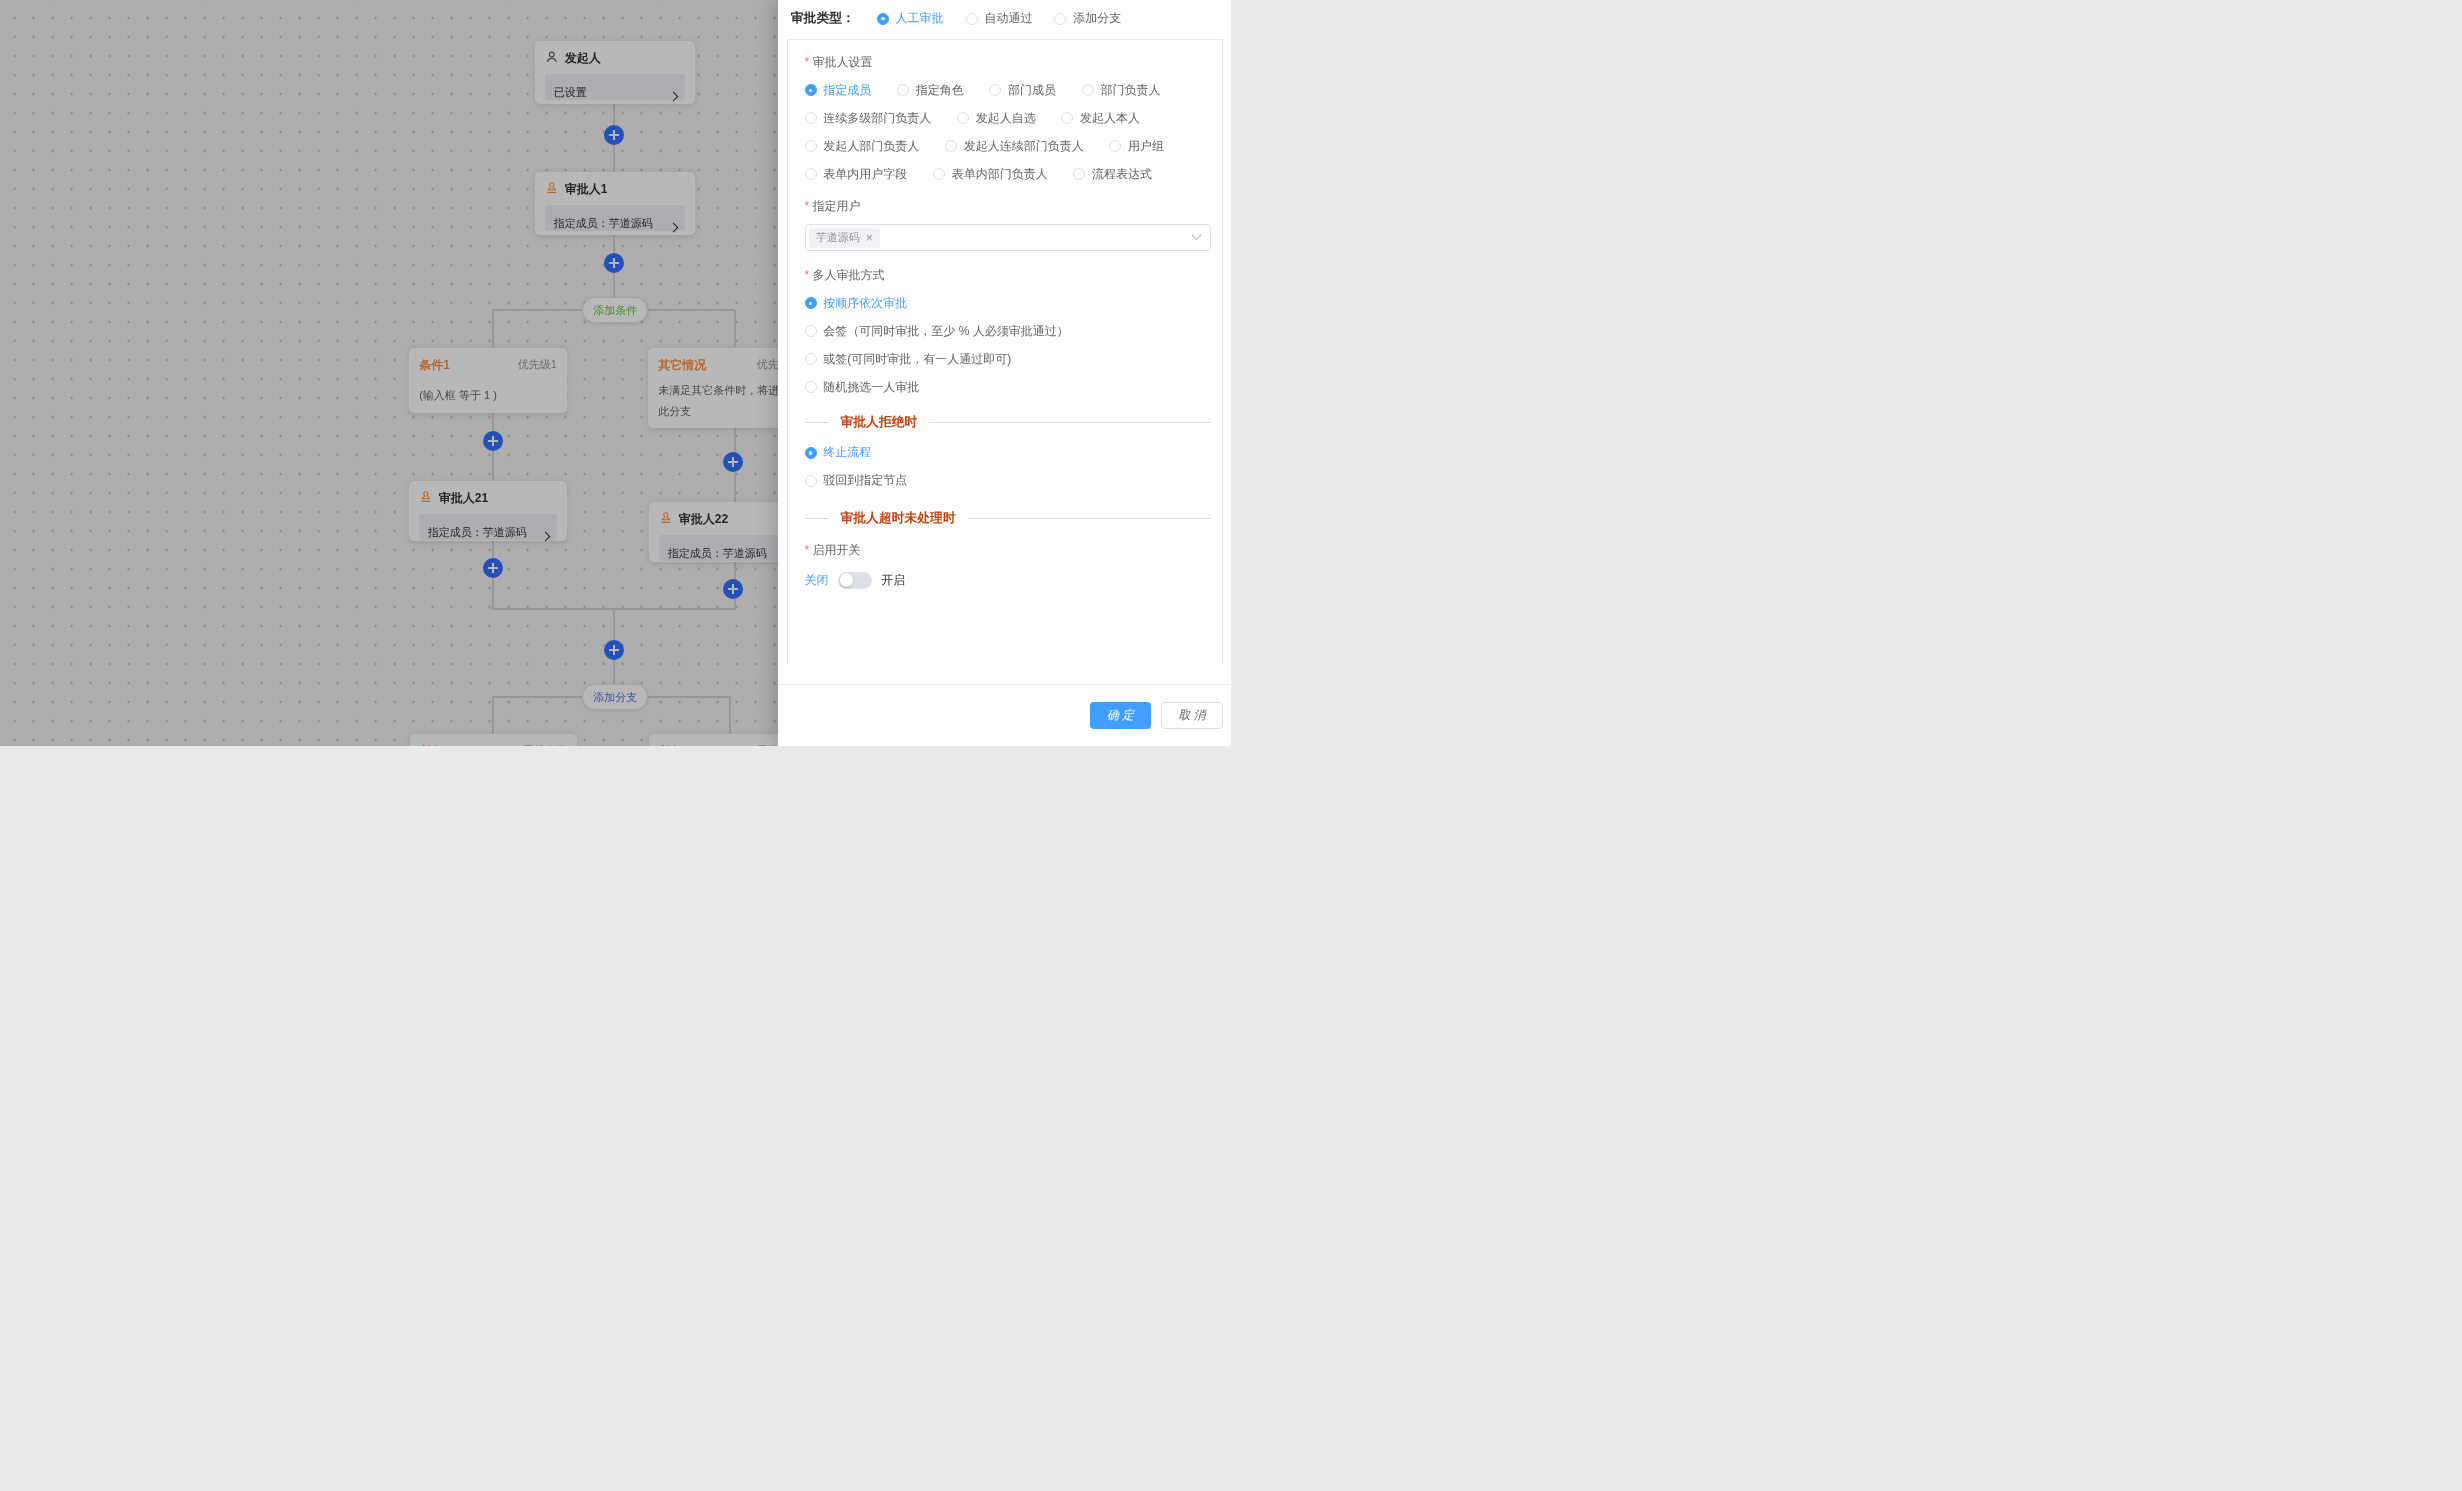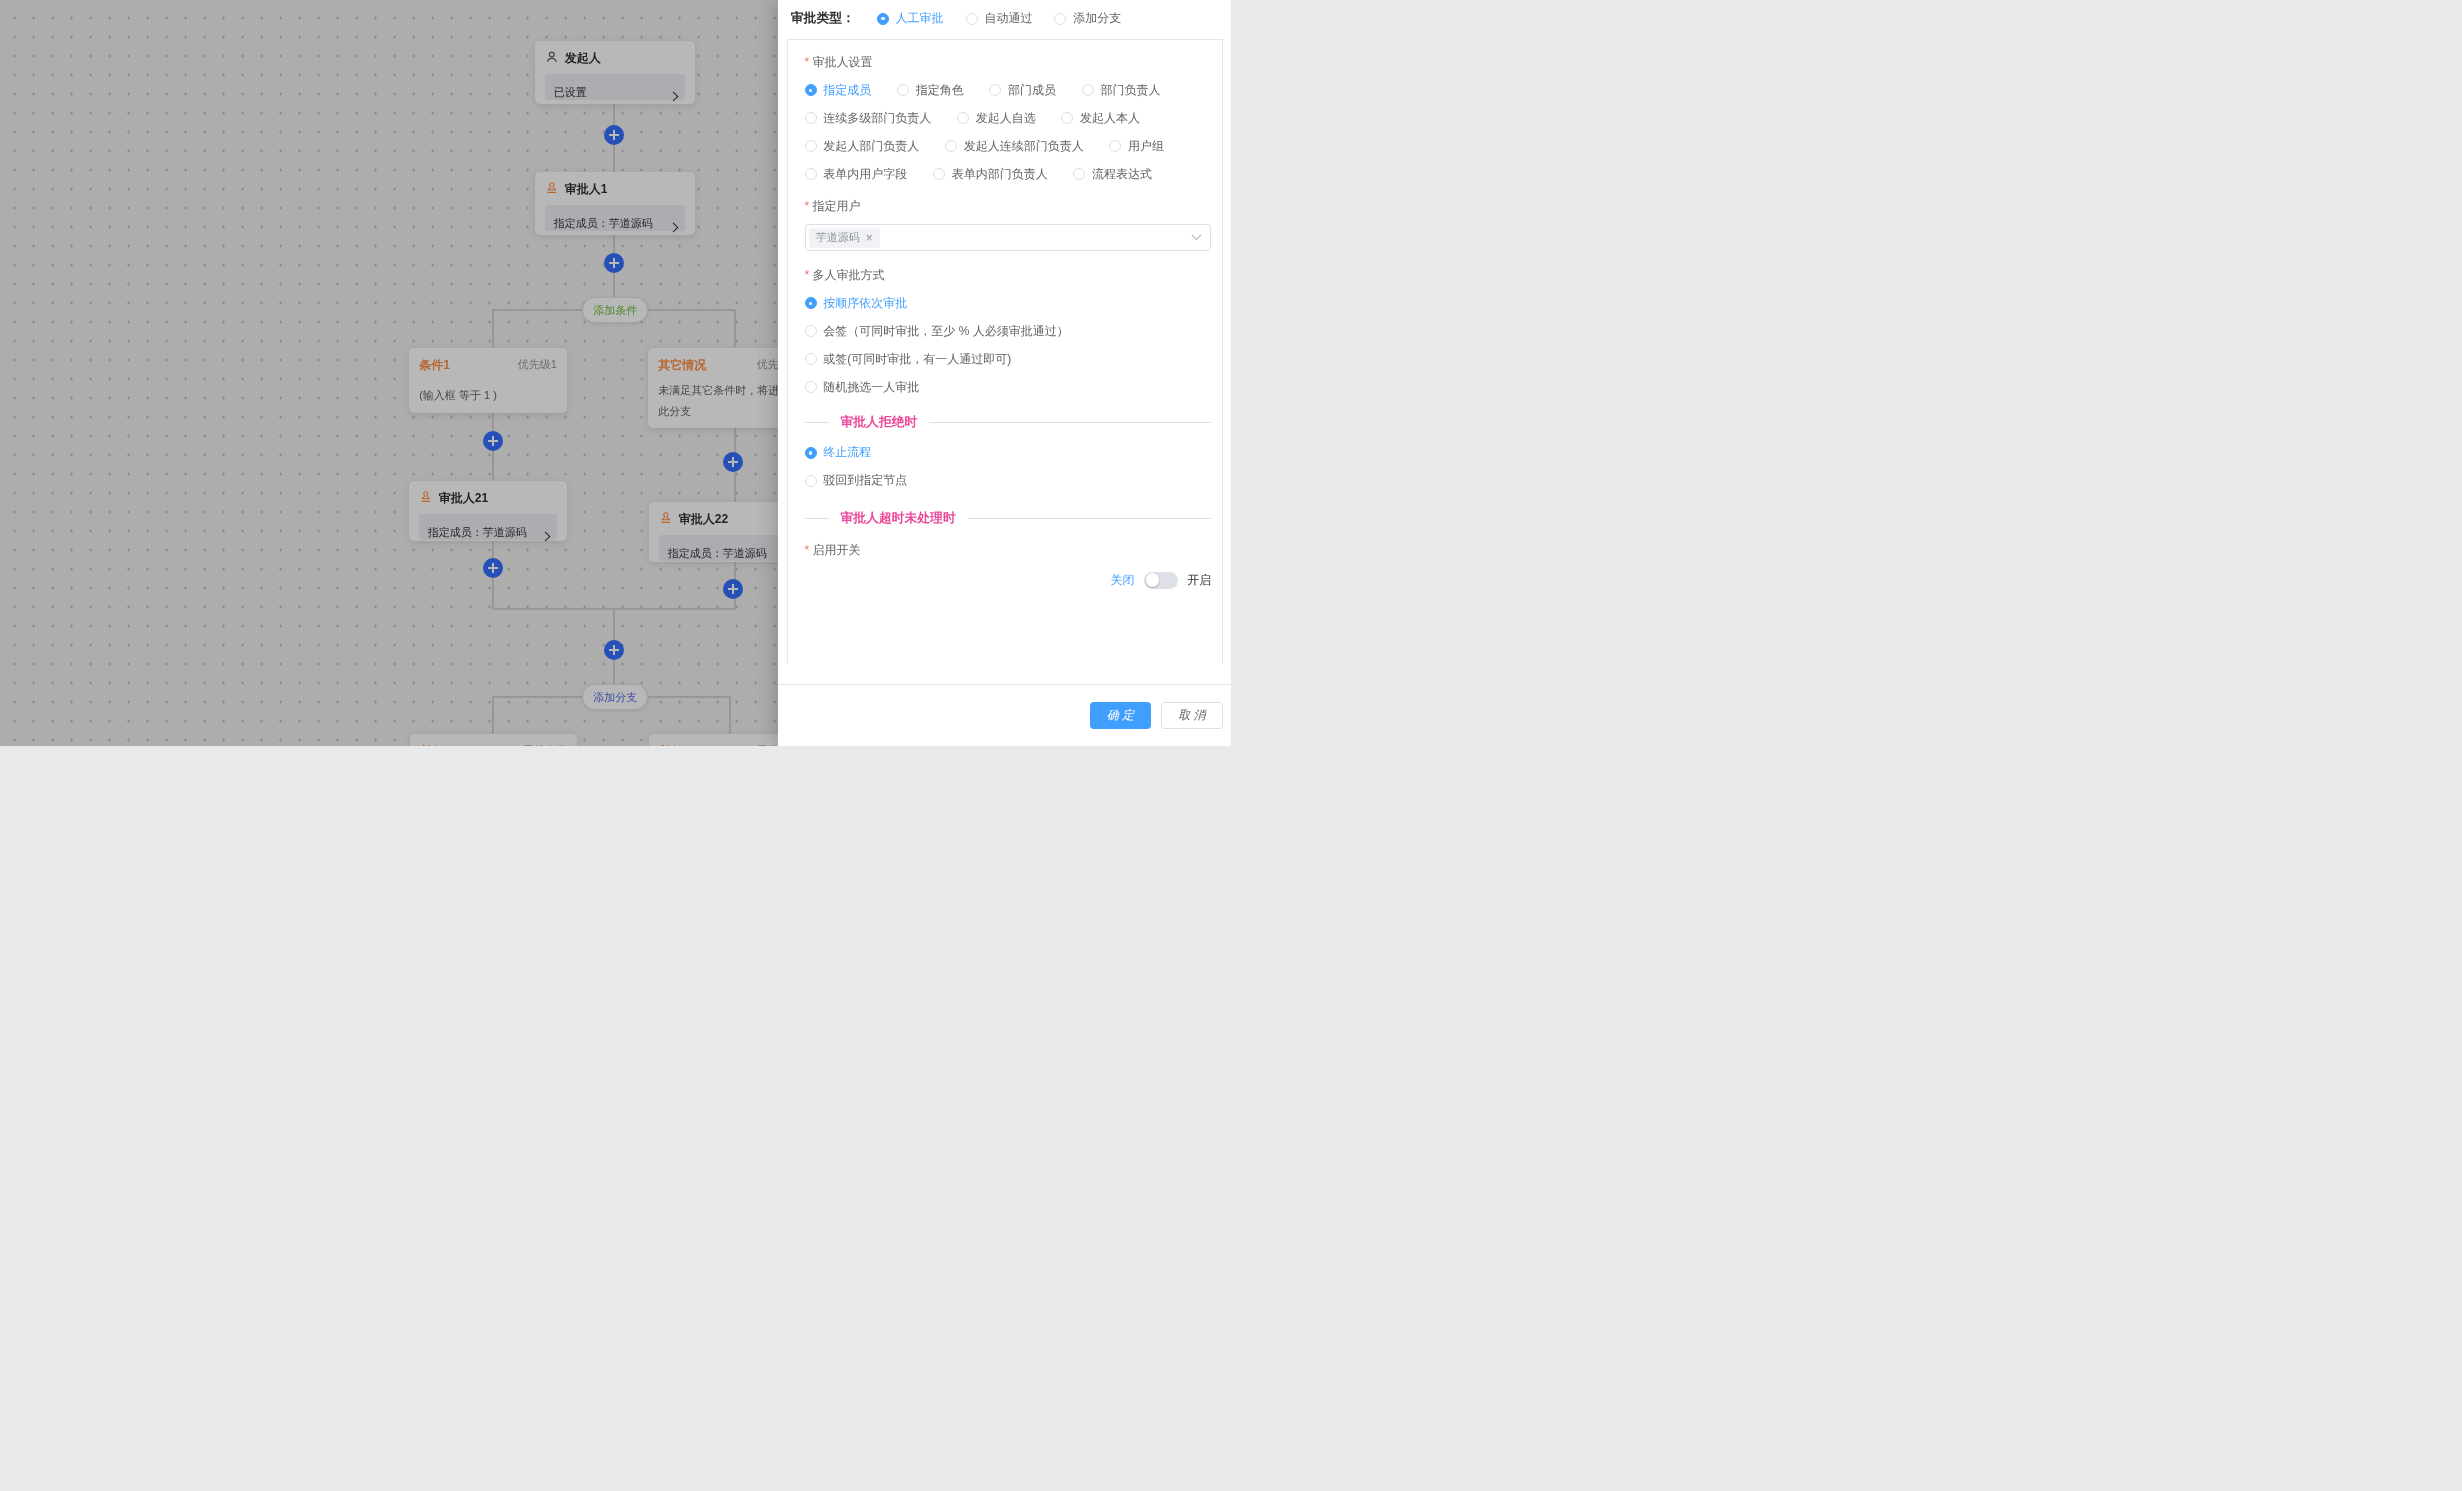--- a/index.html
+++ b/index.html
@@ -67,24 +67,24 @@
   .select-box {
     margin-top:9.4px; height:27px; border:0.9px solid #dcdfe6; border-radius:3.4px;
     display:flex; align-items:center; justify-content:space-between; padding:0 10.2px 0 3.4px; cursor:pointer;
   }
   .tag { background:#f0f2f5; border-radius:2.6px; height:20.4px; display:flex; align-items:center; gap:6px; padding:0 6.8px; font-size:11px; color:#909399; }
   .tag-close { color:#909399; font-size:12px; line-height:1; cursor:pointer; }
   .caret-down { width:6.8px; height:6.8px; border-right:1.3px solid #a8abb2; border-bottom:1.3px solid #a8abb2; transform:rotate(45deg) translate(-1.7px,-1.7px); }
   .divider { display:flex; align-items:center; margin-top:18px; }
   .divider::before { content:''; width:24px; height:0.9px; background:#dcdfe6; }
   .divider::after { content:''; flex:1; height:0.9px; background:#dcdfe6; }
-  .divider-title { margin:0 12px; font-size:12.8px; font-weight:700; color:#ec4899; }
+  .divider-title { margin:0 12px; font-size:12.8px; font-weight:700; color:#c2410c; }
   .clip-strip { height:9.4px; overflow:hidden; margin-top:12px; }
   .clip-strip .divider { margin-top:16px; }
-  .switch-row { display:flex; align-items:center; gap:9.4px; margin-top:12.8px; font-size:12px;justify-content:flex-end; }
+  .switch-row { display:flex; align-items:center; gap:9.4px; margin-top:12.8px; font-size:12px; }
   .switch-off-label { color:#409eff; }
   .switch-on-label { color:#303133; }
   .switch { width:34px; height:17px; border-radius:8.5px; background:#dde0e6; position:relative; cursor:pointer; }
   .switch-knob { position:absolute; left:1.7px; top:1.7px; width:13.6px; height:13.6px; border-radius:50%; background:#fff; box-shadow:0 0.9px 1.7px rgba(0,0,0,0.25); }
   .panel-footer {
     position:absolute; left:0; right:0; bottom:0; height:62px; background:#fff;
     border-top:0.9px solid #e4e7ed; display:flex; align-items:center; justify-content:flex-end; gap:10.2px; padding:0 8.5px;
   }
   .btn { height:27px; padding:0 16px; border-radius:3.4px; font-size:12px; display:flex; align-items:center; cursor:pointer; white-space:nowrap;font-style:italic; }
   .btn-primary { background:#409eff; border:0.9px solid #409eff; color:#fff; }

